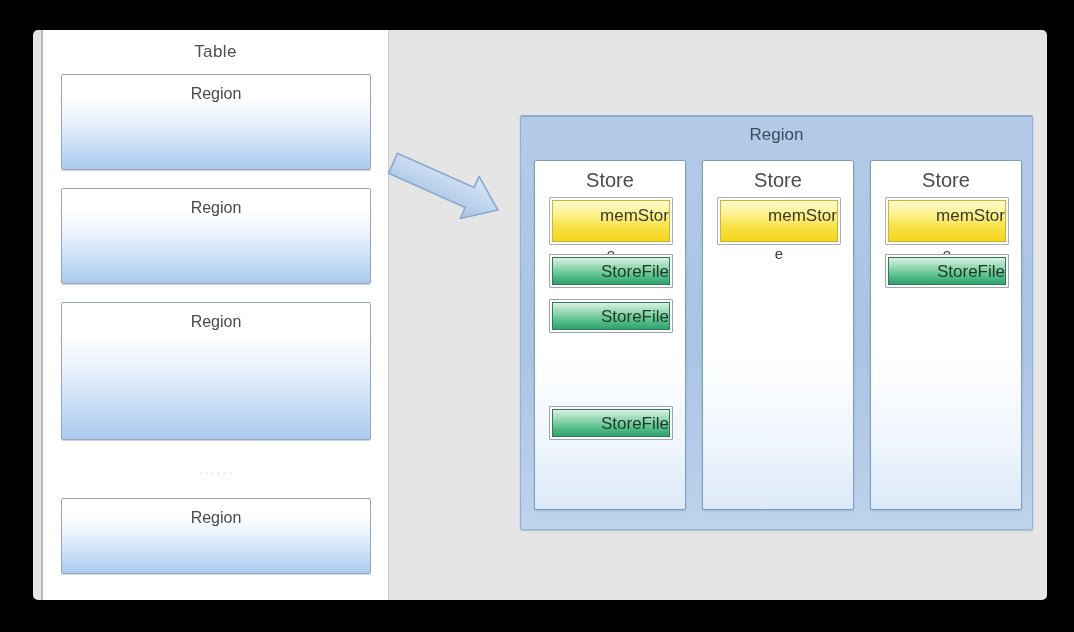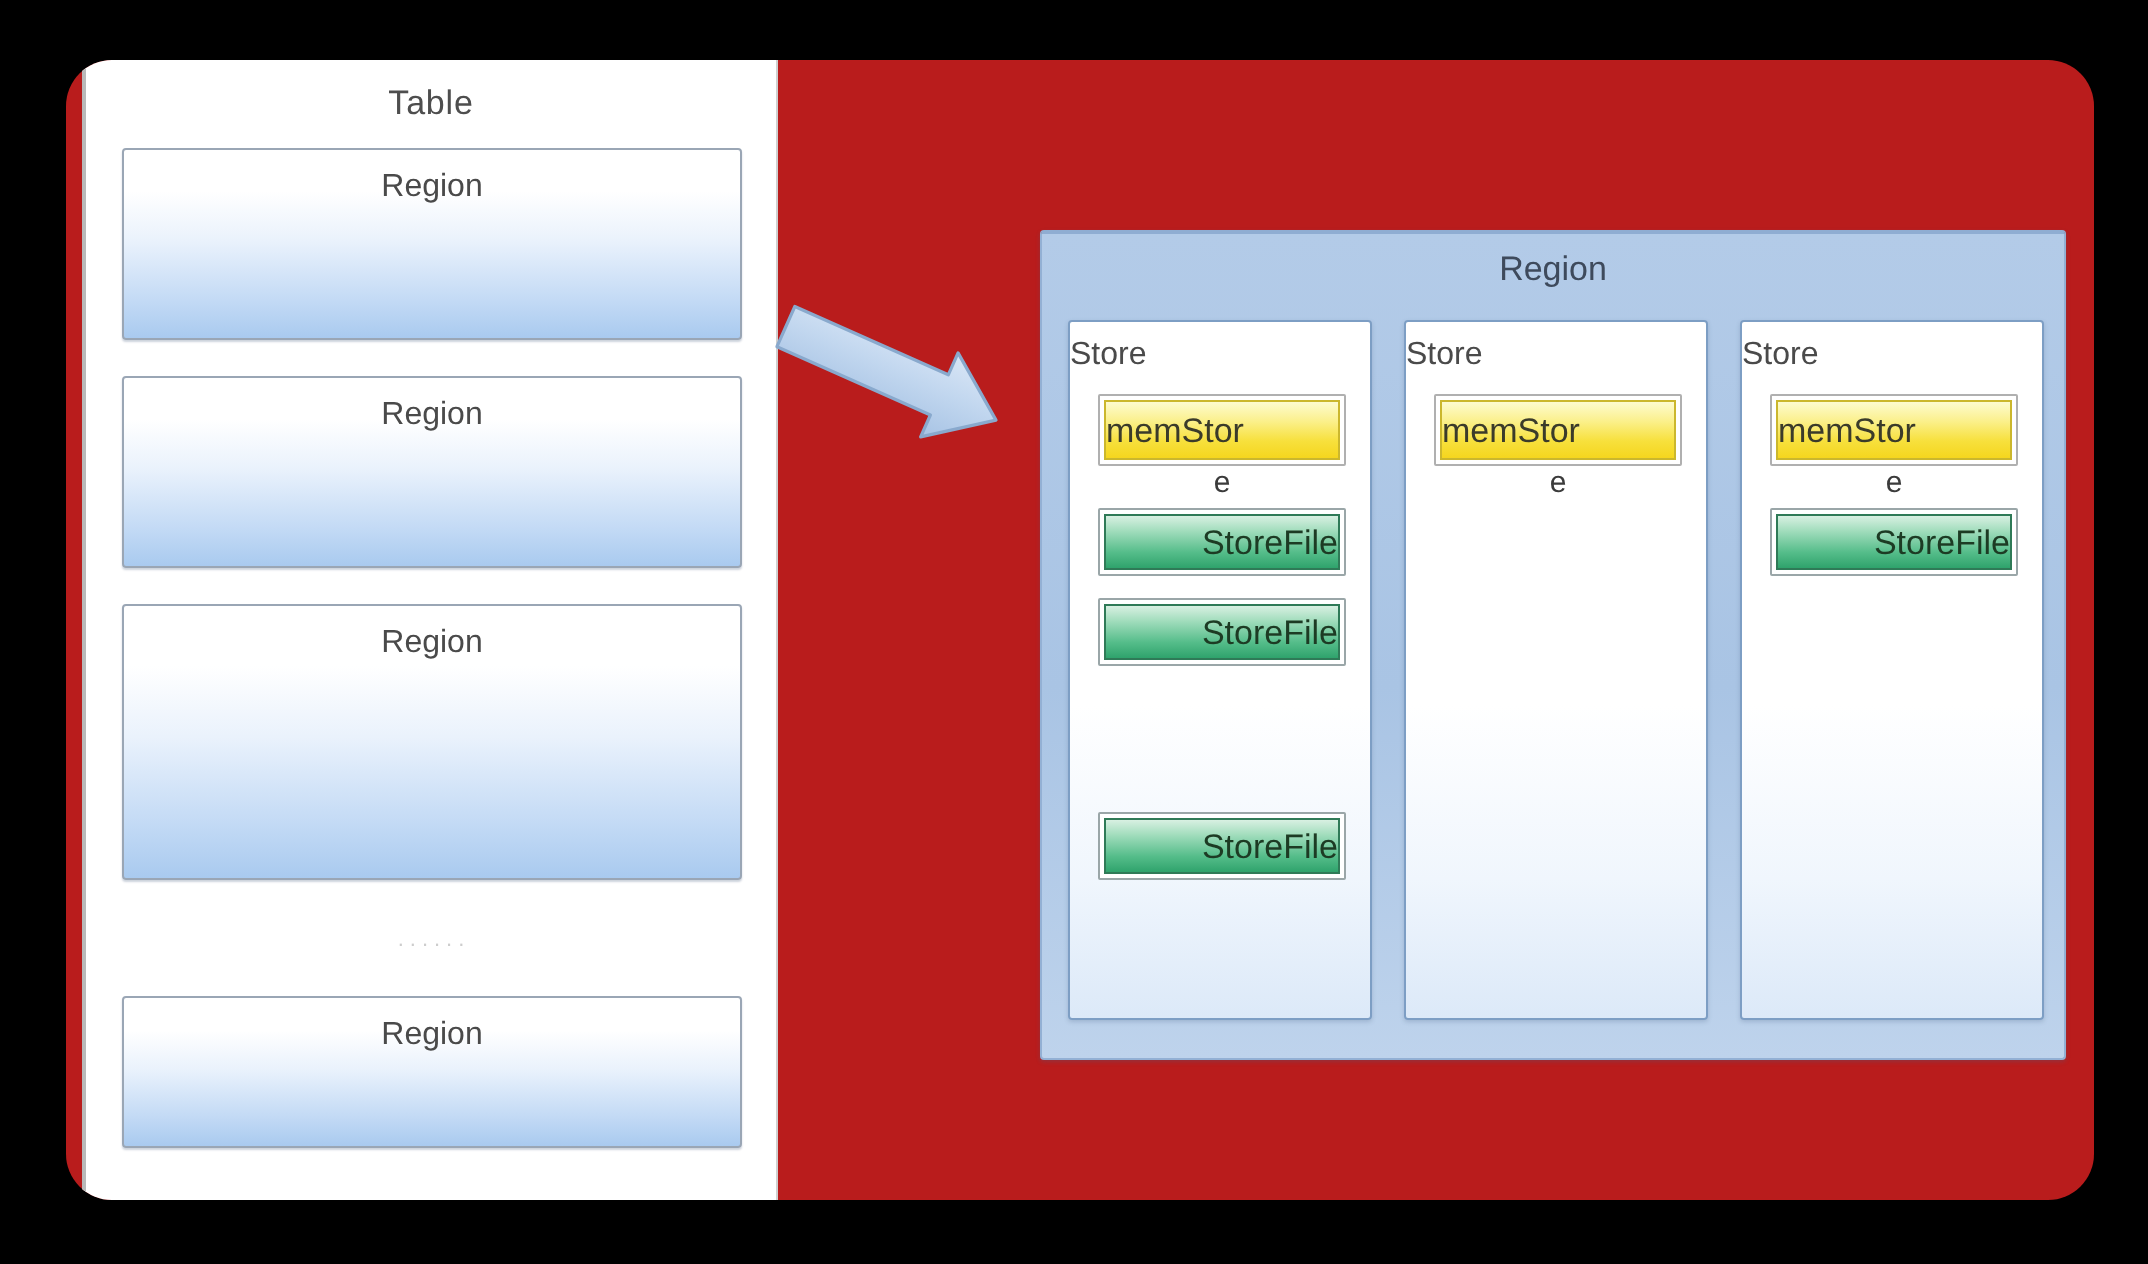--- a/index.html
+++ b/index.html
@@ -20,22 +20,22 @@
     background: #000000;
   }
 
   
   #page {
     position: absolute;
     left: 33px;
     top: 30px;
     width: 1014px;
     height: 570px;
-    background: #b91c1c;
-    border-radius: 23px;
+    background: #e5e5e5;
+    border-radius: 5px;
     overflow: hidden;
   }
 
   
   #table-panel {
     position: absolute;
     left: 8px;
     top: 0px;
     width: 348px;
     height: 570px;
@@ -137,23 +137,23 @@
     background: linear-gradient(to bottom, #ffffff 0%, #ffffff 55%, #f0f6fd 80%, #dce9f8 100%);
     box-shadow: 0 1px 2px rgba(70,95,130,0.25);
   }
 
   #store-col-1 { left: 13px; }
   #store-col-2 { left: 181px; }
   #store-col-3 { left: 349px; }
 
   .store-label {
     display: block;
-    text-align: left;
+    text-align: center;
     margin-top: 8px;
-    font-size: 16px;
+    font-size: 20px;
     color: #4a4a4a;
   }
 
   
   .memstore-wrap {
     position: absolute;
     left: 14px;
     top: 36px;
     width: 124px;
   }
@@ -161,23 +161,23 @@
   .memstore-frame {
     box-sizing: border-box;
     border: 1px solid #b0b0b0;
     background: #ffffff;
     padding: 2px;
     border-radius: 1px;
   }
 
   .memstore-chip {
     box-sizing: border-box;
-    height: 30px;
+    height: 42px;
     line-height: 30px;
-    text-align: left;
+    text-align: right;
     font-size: 17px;
     color: #3b3b2a;
     border: 1px solid #cbb72d;
     background: linear-gradient(to bottom, #fdfbd0 0%, #fbf08a 35%, #f7e03c 70%, #f5d61e 100%);
     overflow: hidden;
     white-space: nowrap;
   }
 
   .memstore-overflow {
     display: block;

